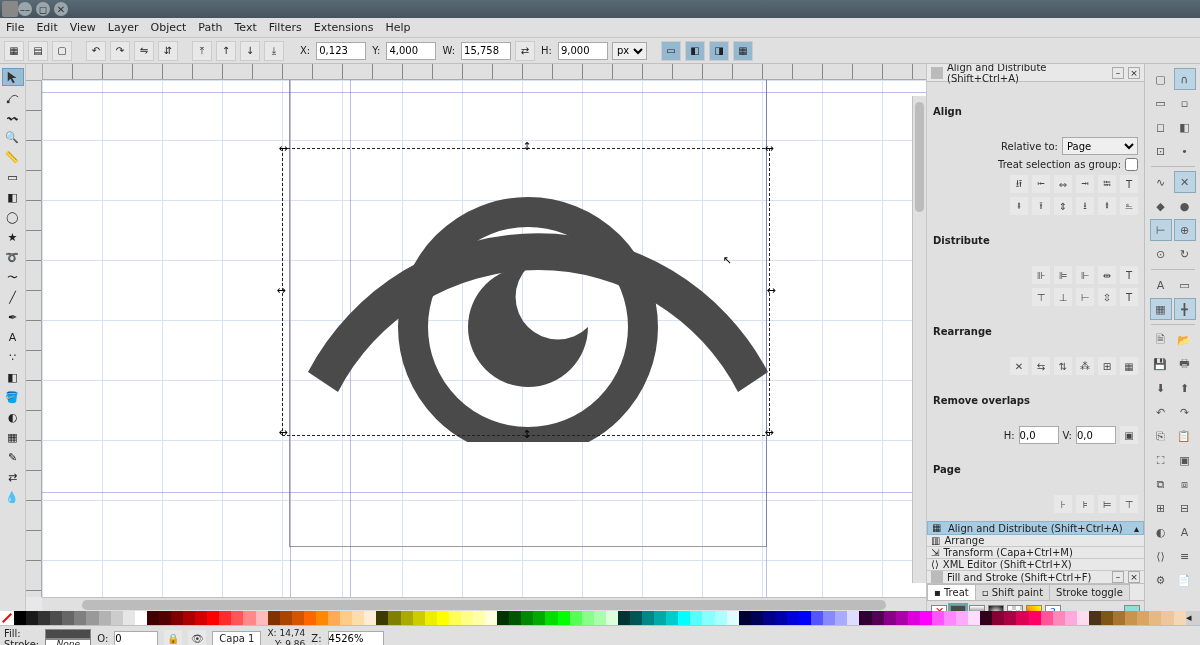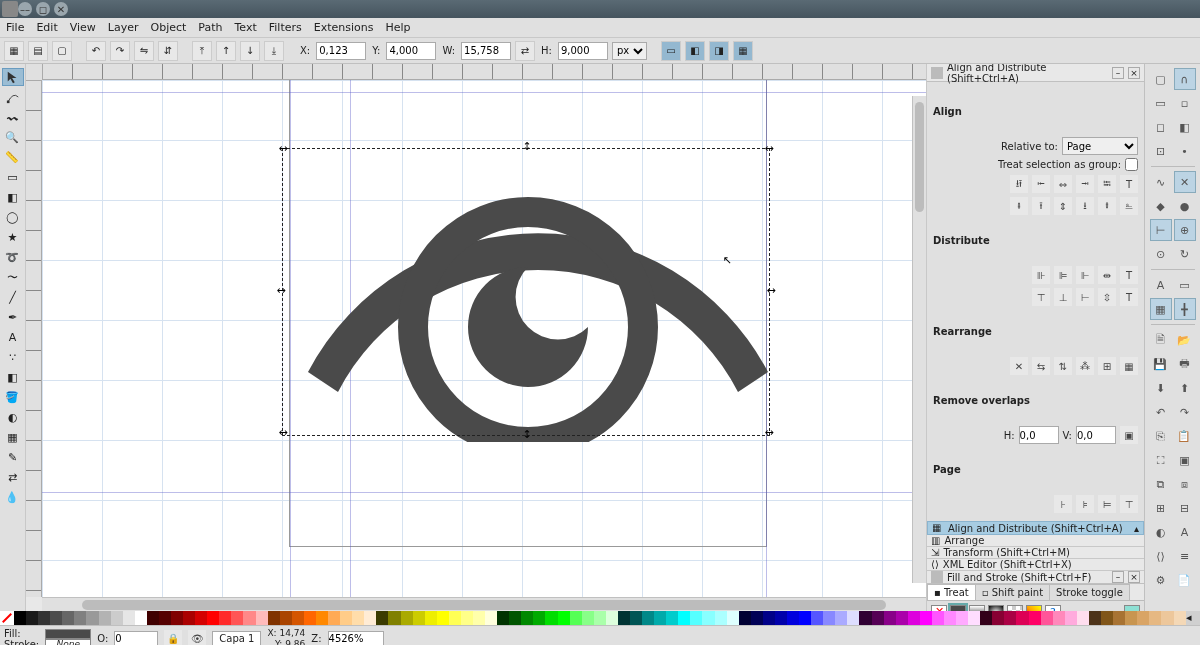--- a/index.html
+++ b/index.html
@@ -318,21 +318,21 @@
       <div class="pci">▦</div>
       <div class="pct">Align and Distribute (Shift+Ctrl+A)</div>
       <div>▴</div>
     </div>
     <div class="panel-plain">
       <div class="pci">▥</div>
       <div class="pct">Arrange</div>
     </div>
     <div class="panel-plain">
       <div class="pci">⇲</div>
-      <div class="pct">Transform (Shift+Ctrl+M)</div>
+      <div class="pct">Transform (Capa+Ctrl+M)</div>
     </div>
     <div class="panel-plain">
       <div class="pci">⟨⟩</div>
       <div class="pct">XML Editor (Shift+Ctrl+X)</div>
     </div>
 
     <div class="dock-title">
       <div class="dti"></div>
       <div class="dtx">Fill and Stroke (Shift+Ctrl+F)</div>
       <div class="dbtn">–</div>

